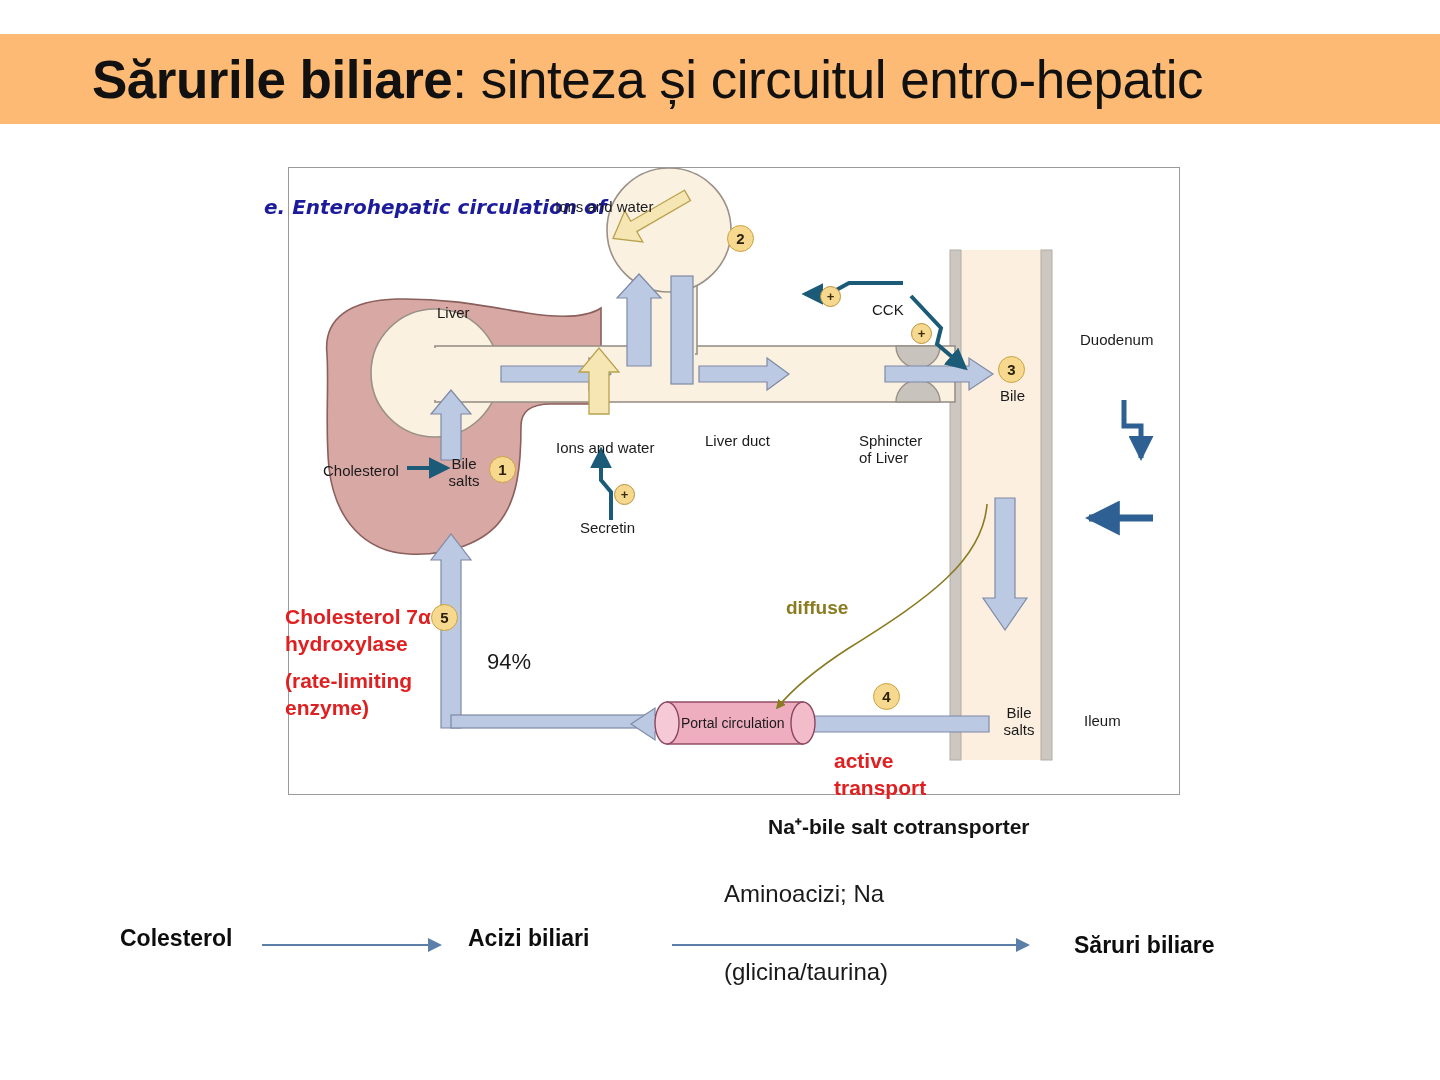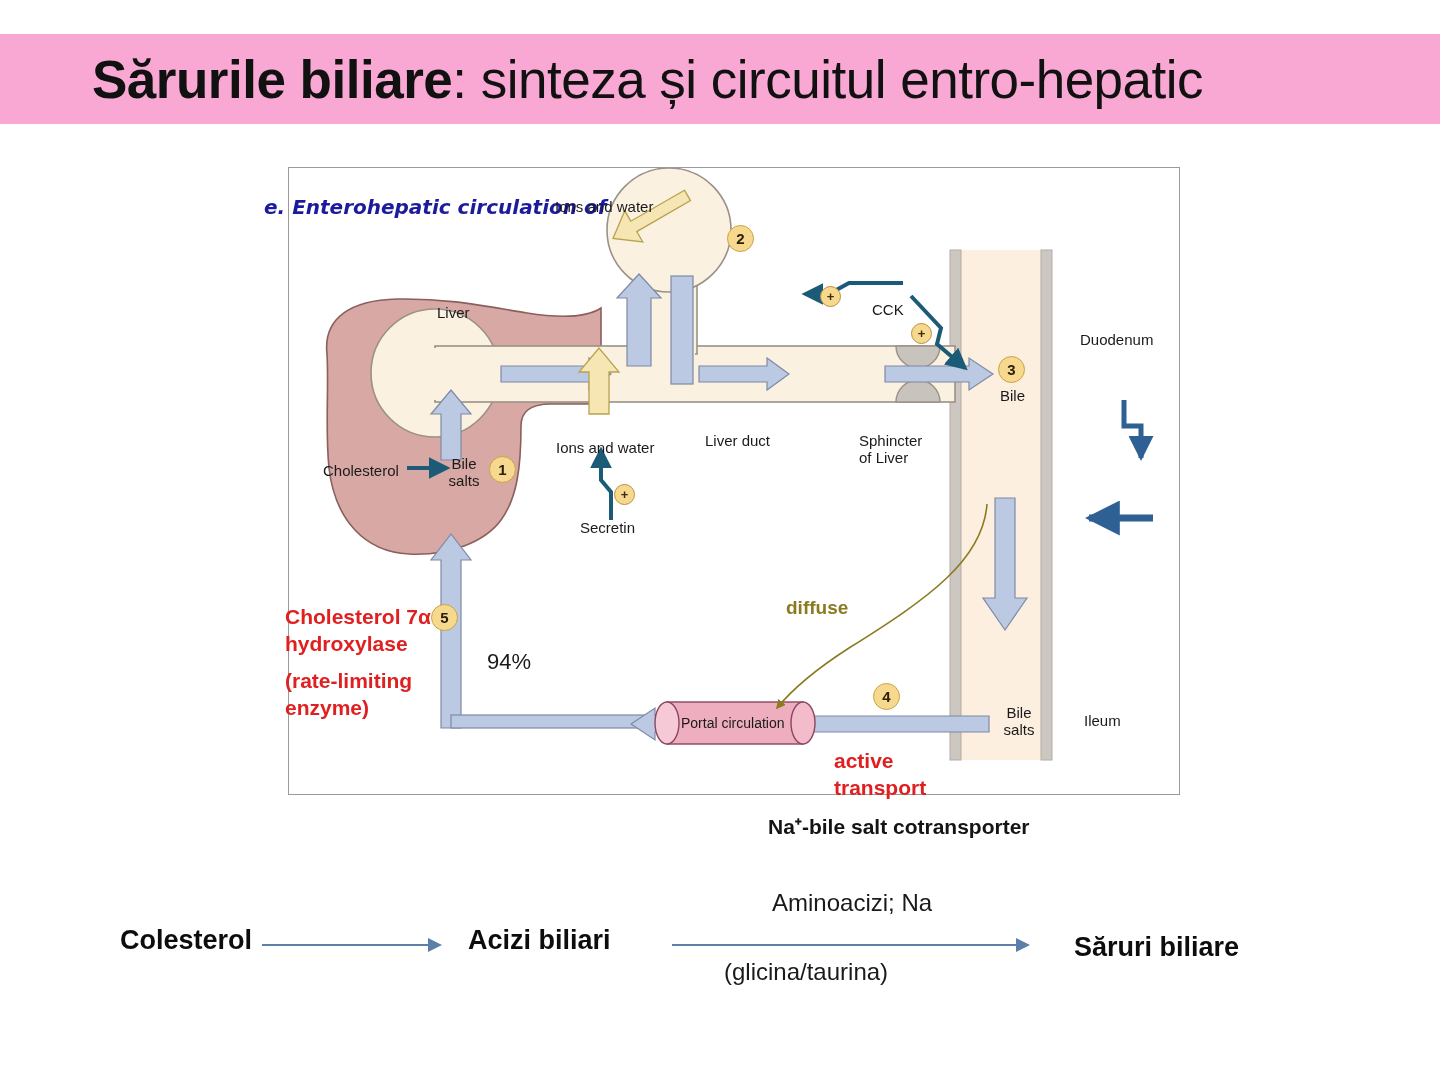--- a/index.html
+++ b/index.html
@@ -6,21 +6,21 @@
   body{
     width:1440px;height:1080px;
     background:#ffffff;
     font-family:"Liberation Sans", sans-serif;
     overflow:hidden;
     position:relative;
   }
   
   .title-banner{
     position:absolute;left:0;top:34px;width:1440px;height:90px;
-    background:#f9a8d4;
+    background:#fdba74;
     display:flex;align-items:center;
   }
   .title-text{
     margin-left:92px;
     font-size:53px;
     color:#111111;
     letter-spacing:-0.5px;
     white-space:nowrap;
   }
   .title-text .bold{font-weight:bold;}
@@ -59,21 +59,21 @@
     display:flex;align-items:center;justify-content:center;
   }
   
   .cotrans{
     position:absolute;left:768px;top:812px;
     font-size:21px;font-weight:bold;color:#141414;white-space:nowrap;
   }
   
   .chain{position:absolute;left:0;top:880px;width:1440px;height:140px;}
   .chain-term{
-    position:absolute;font-size:27px;font-weight:bold;color:#0d0d0d;white-space:nowrap;
+    position:absolute;font-size:23px;font-weight:bold;color:#0d0d0d;white-space:nowrap;
   }
   .chain-note{
     position:absolute;font-size:24px;color:#1a1a1a;white-space:nowrap;
   }
 </style>
 </head>
 <body>
 
 <div class="title-banner">
   <div class="title-text">
@@ -230,16 +230,16 @@
       <marker id="chainhead" markerWidth="7" markerHeight="7" refX="6" refY="3.5" orient="auto">
         <path d="M0,0 L7,3.5 L0,7 z" fill="#5b7fa8"></path>
       </marker>
     </defs>
     <line x1="0" y1="13" x2="178" y2="13" stroke="#5b7fa8" stroke-width="2" marker-end="url(#chainhead)"></line>
   </svg>
   <div class="chain-term" style="left:468px;top:45px;">Acizi  biliari</div>
   <svg style="position:absolute;left:672px;top:52px;" width="370" height="26">
     <line x1="0" y1="13" x2="356" y2="13" stroke="#5b7fa8" stroke-width="2" marker-end="url(#chainhead)"></line>
   </svg>
-  <div class="chain-note" style="left:724px;top:9px;margin-left:48px;">Aminoacizi; Na</div>
+  <div class="chain-note" style="left:724px;top:0;">Aminoacizi; Na</div>
   <div class="chain-note" style="left:724px;top:78px;">(glicina/taurina)</div>
   <div class="chain-term" style="left:1054px;top:52px;margin-left:20px;">Săruri biliare</div>
 </div>
 
 </body></html>

